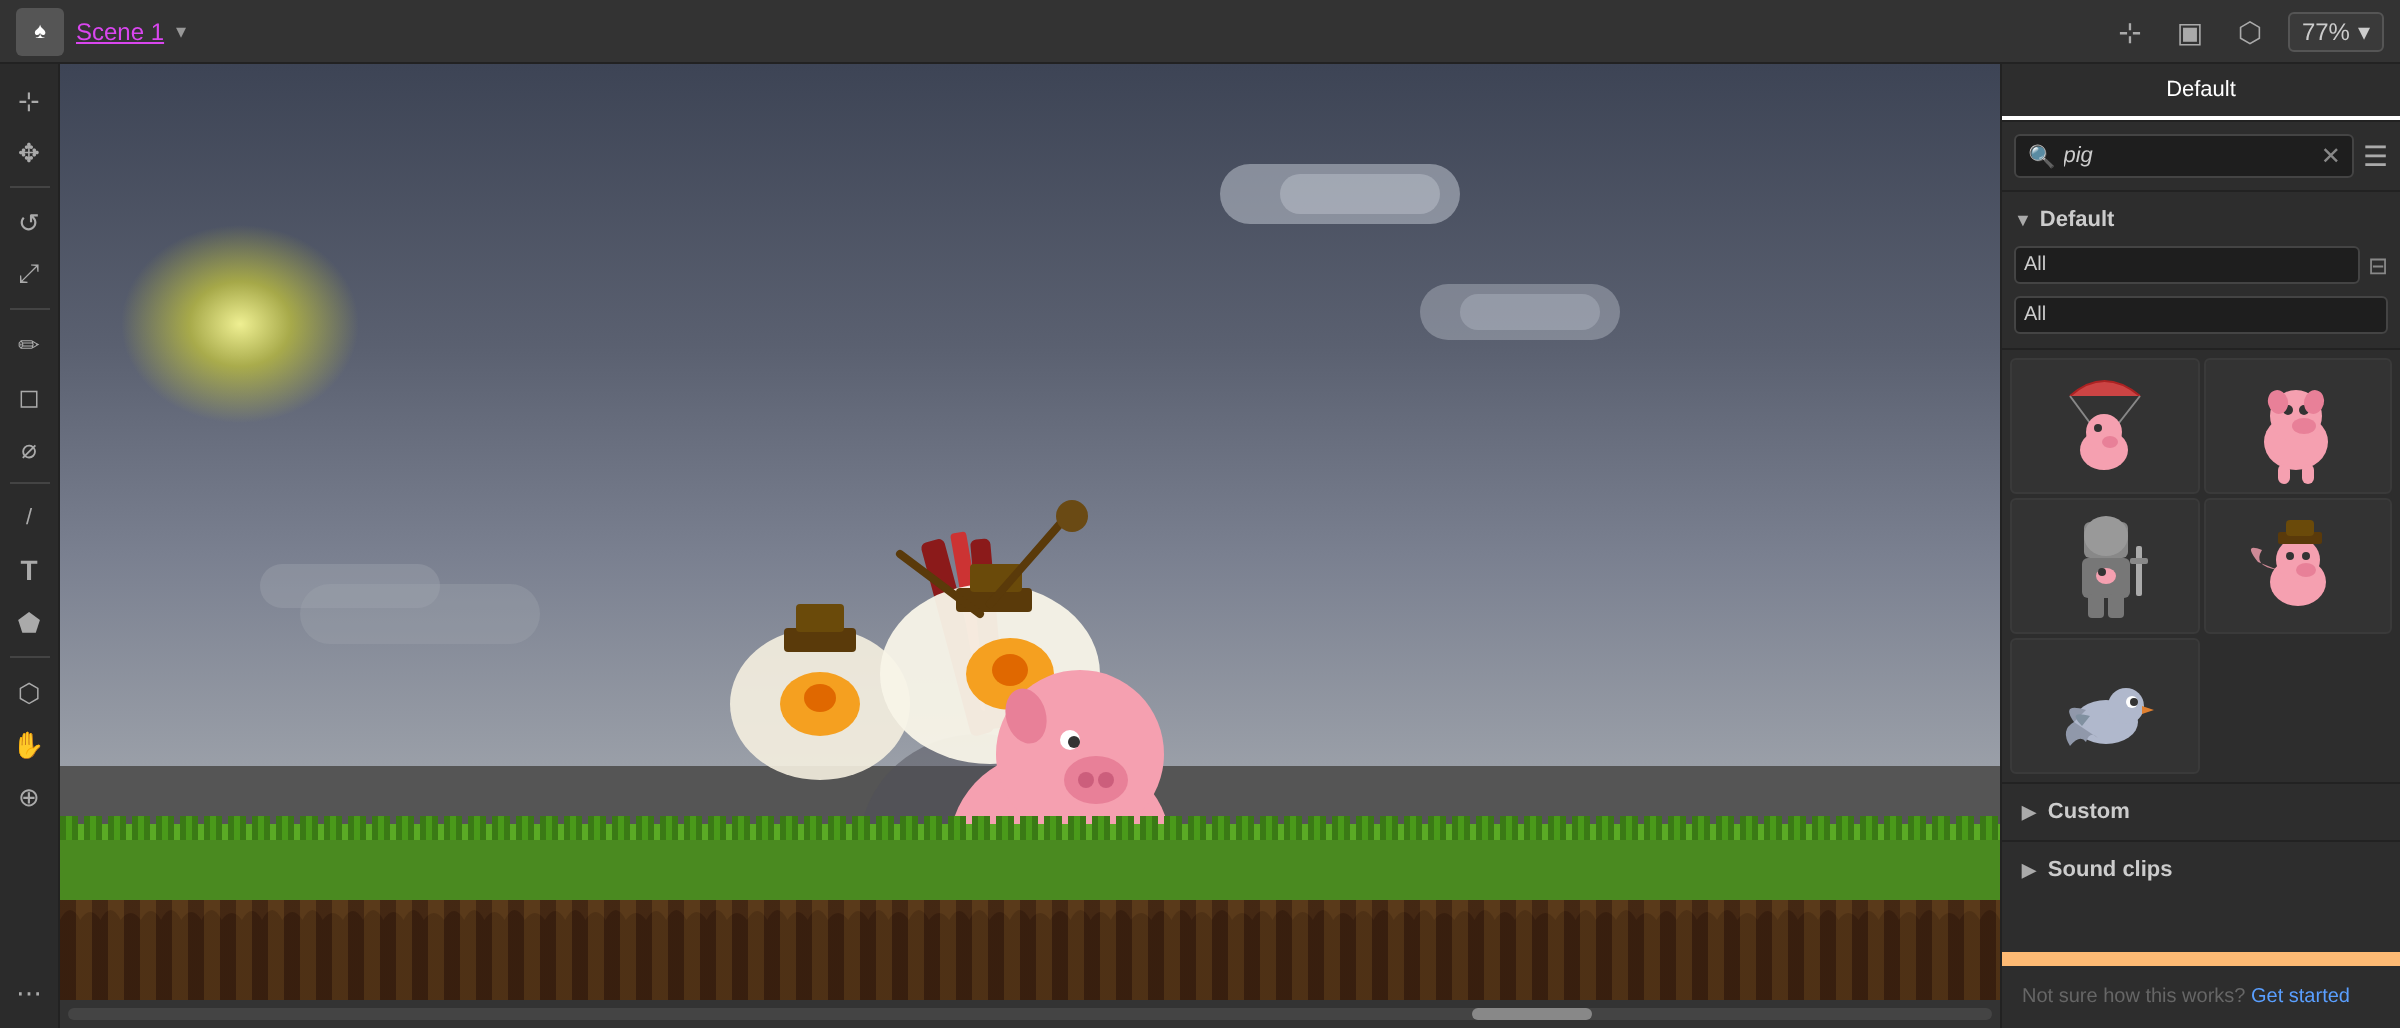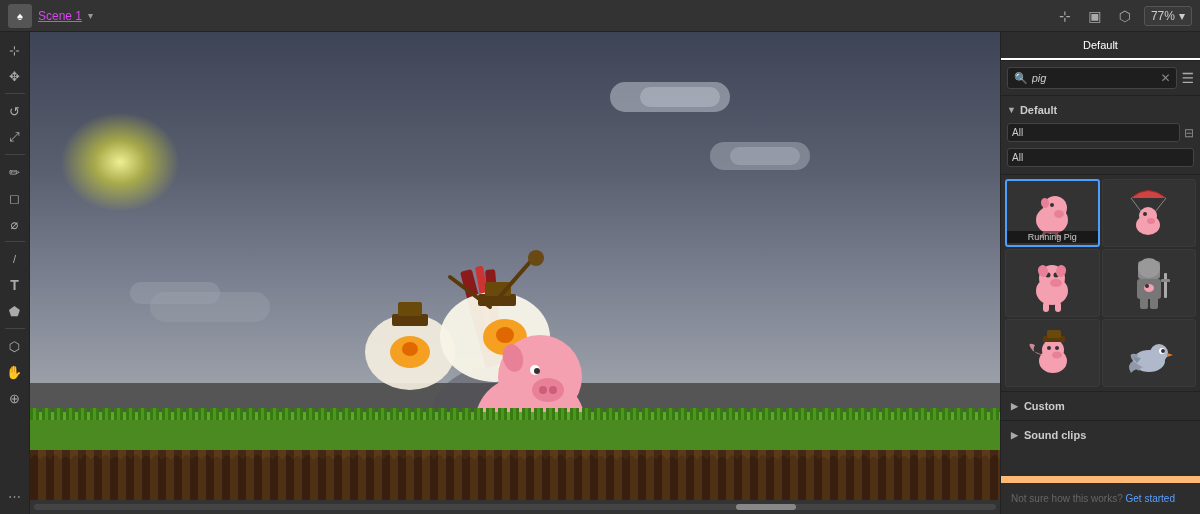--- a/index.html
+++ b/index.html
@@ -572,33 +572,20 @@
       </div>
       <div class="filter-row">
         <select class="filter-select">
           <option>All</option>
         </select>
       </div>
     </div>
 
     <div class="asset-grid">
 
-      <div class="asset-item selected">
-        <svg width="55" height="50" viewBox="0 0 55 50">
-          <ellipse cx="27" cy="32" rx="16" ry="14" fill="#f5a0b0"></ellipse>
-          <circle cx="30" cy="20" r="12" fill="#f5a0b0"></circle>
-          <ellipse cx="34" cy="26" rx="5" ry="4" fill="#e88098"></ellipse>
-          <circle cx="27" cy="17" r="2" fill="#333"></circle>
-          <ellipse cx="20" cy="15" rx="4" ry="5" fill="#e88098" transform="rotate(-10,20,15)"></ellipse>
-
-          <line x1="20" y1="44" x2="14" y2="54" stroke="#f5a0b0" stroke-width="3" stroke-linecap="round"></line>
-          <line x1="30" y1="44" x2="36" y2="52" stroke="#f5a0b0" stroke-width="3" stroke-linecap="round"></line>
-        </svg>
-        <div class="asset-item-label">Running Pig</div>
-      </div>
 
       <div class="asset-item">
         <svg width="55" height="60" viewBox="0 0 55 60">
 
           <path d="M10,15 Q27,0 45,15" fill="#cc4444" stroke="#aa2222" stroke-width="1"></path>
           <path d="M10,15 L27,38" stroke="#888" stroke-width="1"></path>
           <path d="M45,15 L27,38" stroke="#888" stroke-width="1"></path>
 
           <ellipse cx="27" cy="42" rx="12" ry="10" fill="#f5a0b0"></ellipse>
           <circle cx="27" cy="33" r="9" fill="#f5a0b0"></circle>

